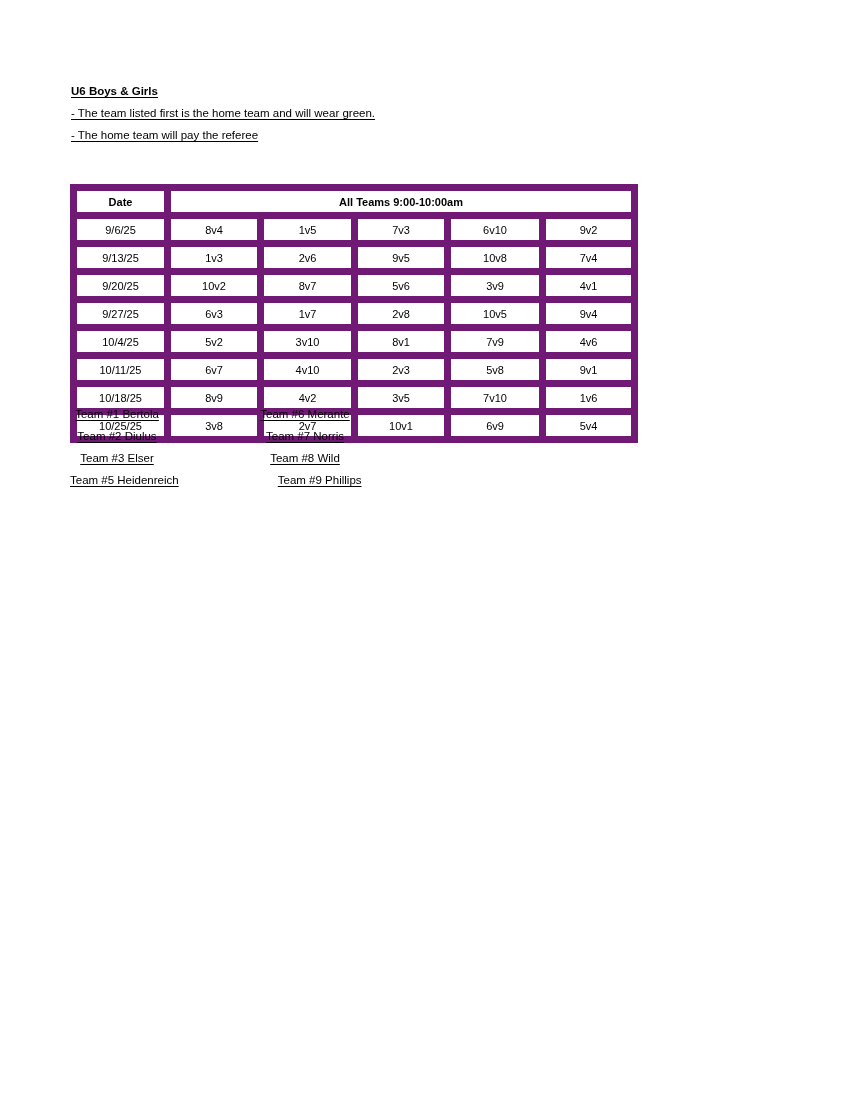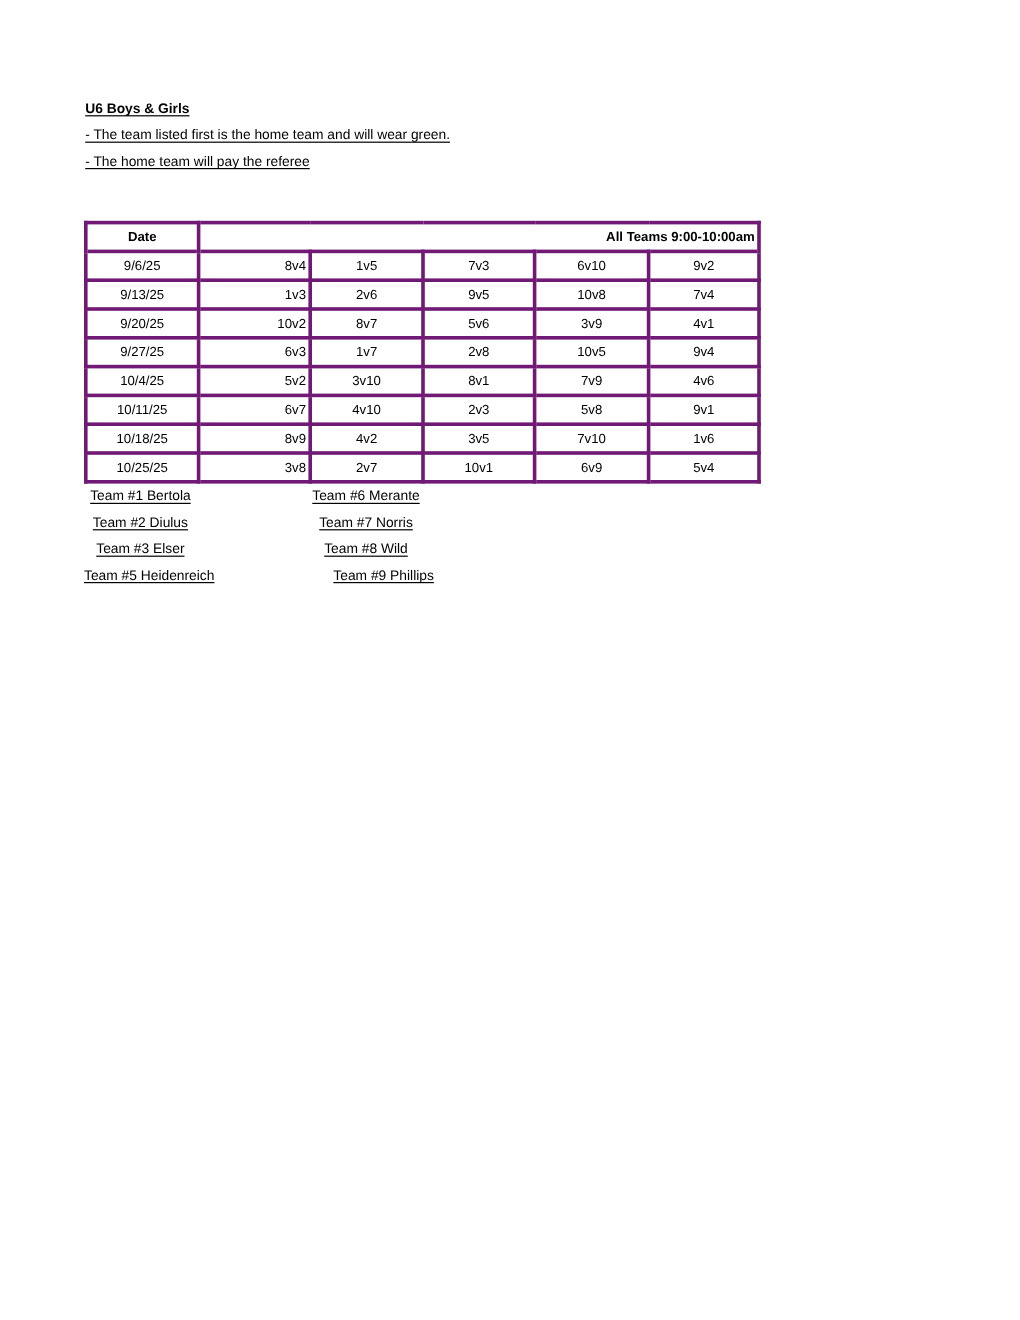--- a/index.html
+++ b/index.html
@@ -48,21 +48,21 @@
   
   .schedule-table {
     position: absolute;
     left: 70px;
     top: 184px;
     border-collapse: collapse;
     table-layout: fixed;
     border: 2px solid #000000;
   }
   .schedule-table td {
-    border: 3px solid #701a75;
+    border: 7px solid #701a75;
     height: 21px;
     padding: 0 2px;
     text-align: center;
     vertical-align: middle;
     font-size: 11px;
     line-height: 14px;
     white-space: nowrap;
     overflow: visible;
   }
   .schedule-table td.hdr {
@@ -71,21 +71,21 @@
   .col-date  { width: 94px; }
   .col-field { width: 94px; }
   .col-f1    { width: 93px; }
   .col-f3    { width: 93px; }
   .col-f4    { width: 95px; }
   .col-f5    { width: 92px; }
 
   
   .schedule-table tr.row-allteams td { border-bottom-width: 2px; }
   .schedule-table tr.row-fields  td { border-bottom-width: 2px; }
-  .schedule-table td.sep-left { border-left-width: 2px; text-align: right; }
+  .schedule-table td.sep-left { border-left-width: 2px; }
 
   
   .roster {
     position: absolute;
     left: 70px;
     top: 403px;
     width: 330px;
   }
   .roster-row {
     height: 22px;

